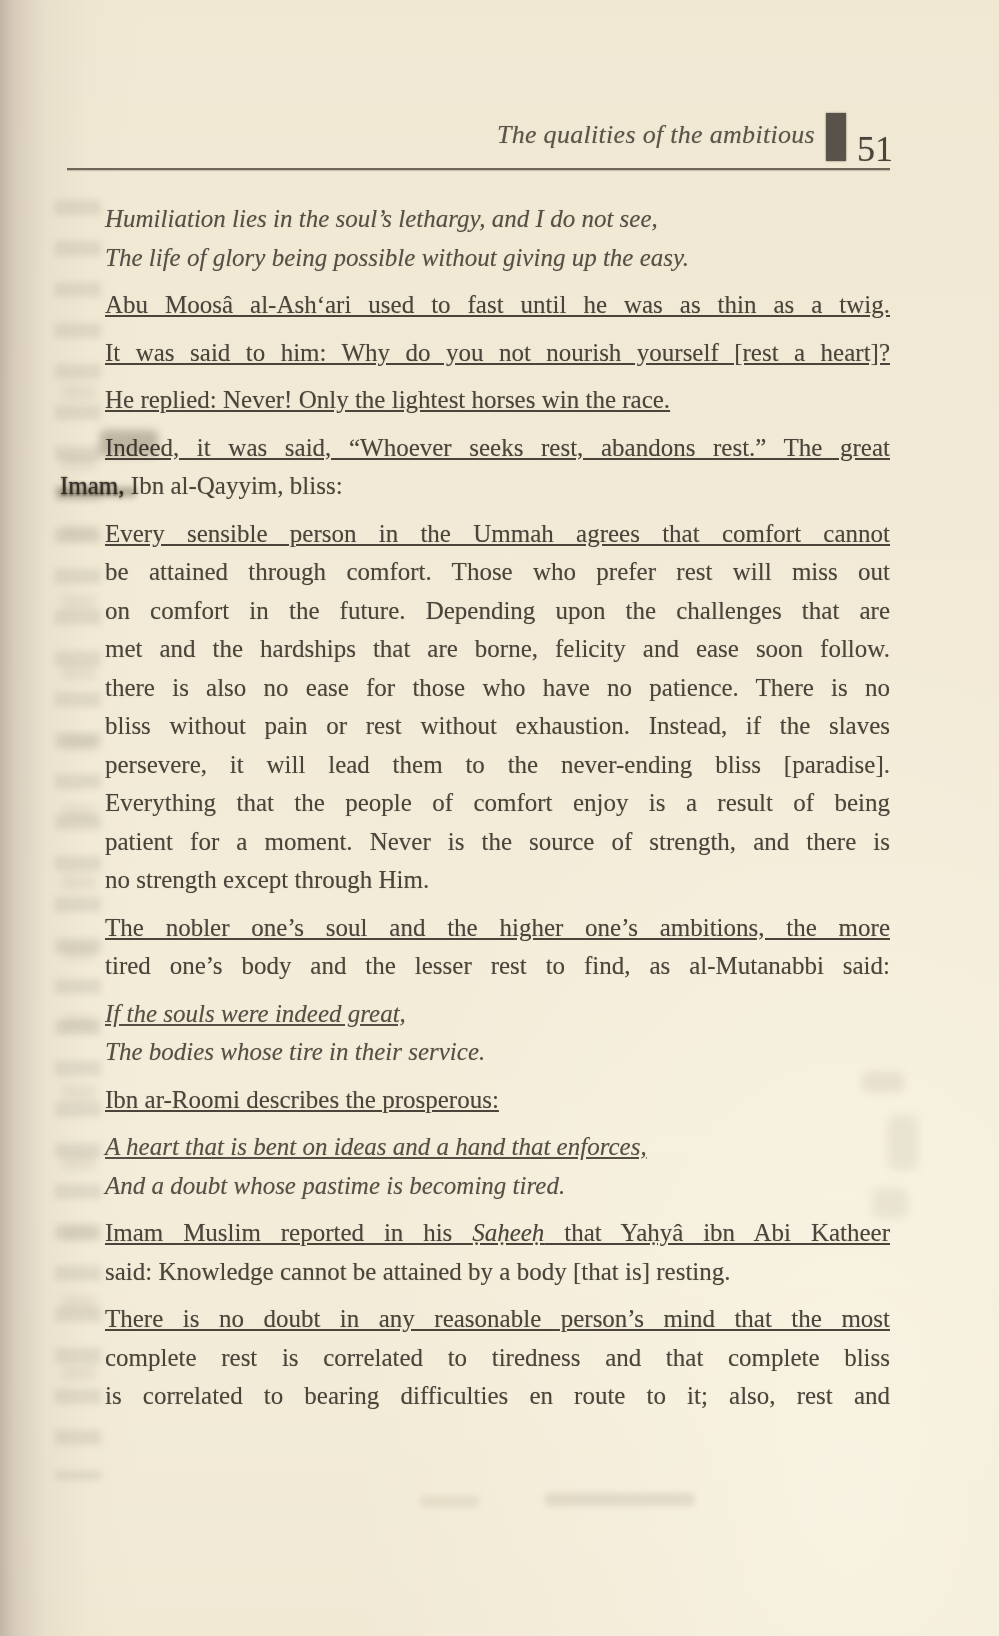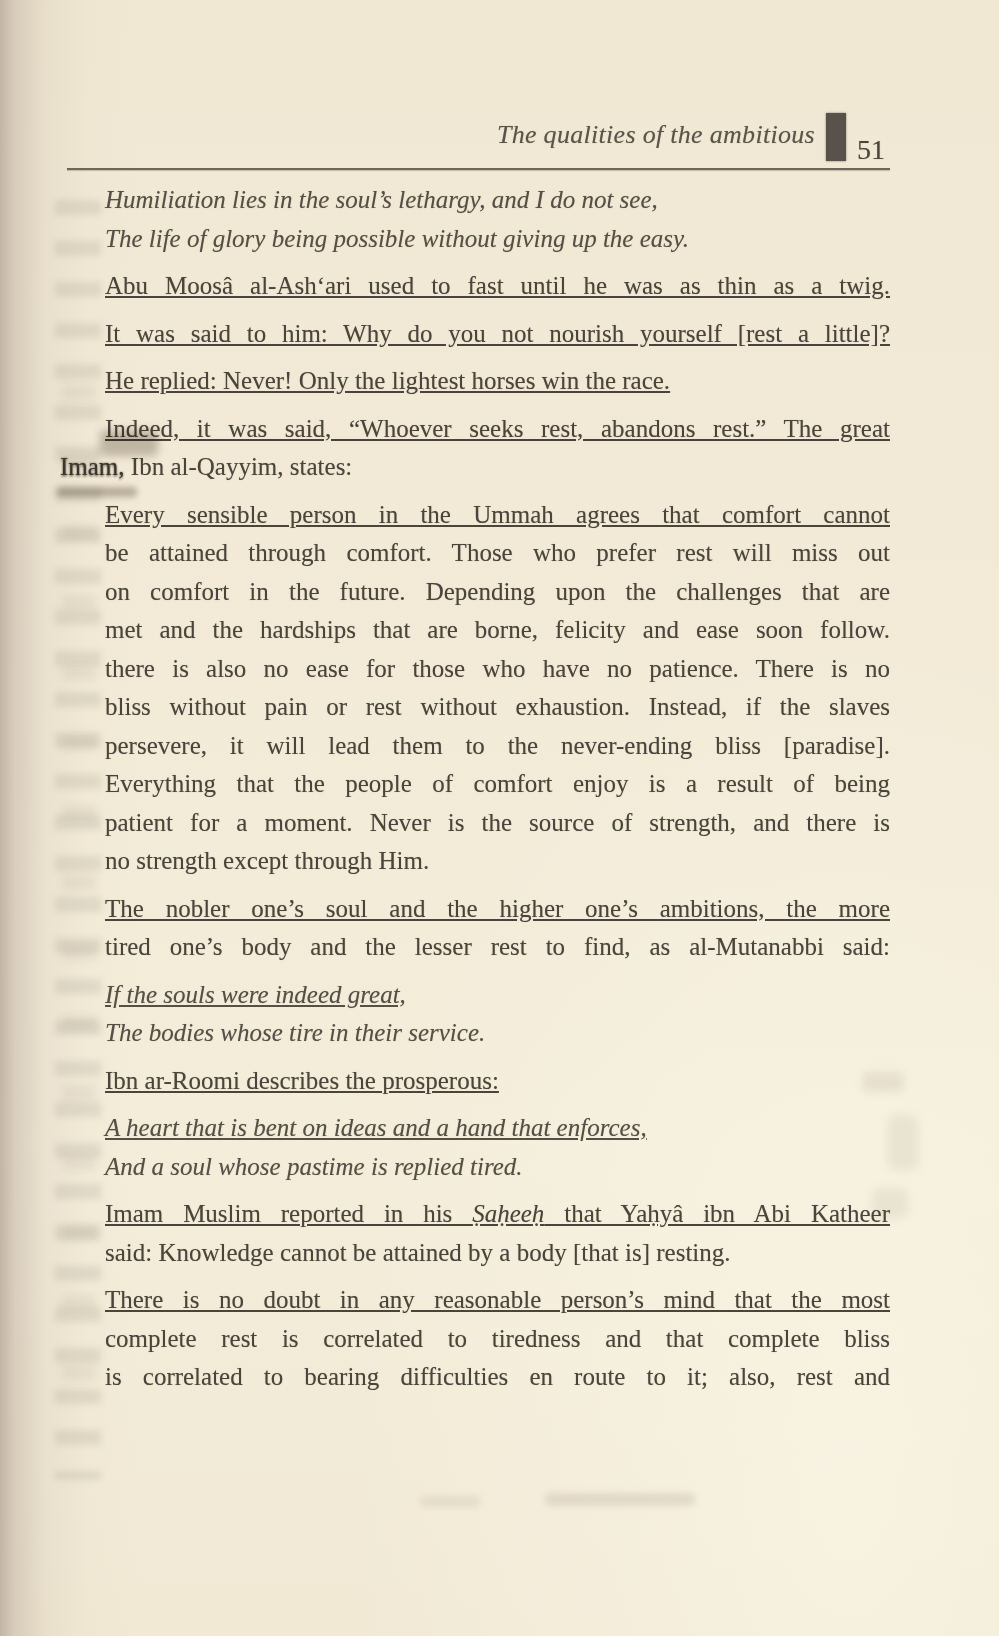--- a/index.html
+++ b/index.html
@@ -21,31 +21,31 @@
     font-style:italic; font-size:26px; letter-spacing:0.3px;
     color:#5a544a;
     text-shadow:0 0 1px rgba(90,84,74,0.45);
     white-space:nowrap;
   }
   .hdr-bar{
     position:absolute; left:826px; top:113px; width:20px; height:48px;
     background:#59524a; box-shadow:0 0 2px rgba(89,82,74,0.7);
   }
   .hdr-num{
-    position:absolute; left:857px; top:134px;
-    font-size:28px; color:#4a443b;
+    position:absolute; left:857px; top:128px;
+    font-size:36px; color:#4a443b;
     text-shadow:0 0 1px rgba(74,68,59,0.4);
   }
   .rule{
     position:absolute; left:67px; top:168px; width:823px; height:2px;
     background:#6f6659; box-shadow:0 1px 1px rgba(111,102,89,0.35);
   }
   
   .body-col{
-    position:absolute; left:105px; top:181px; width:785px;
+    position:absolute; left:105px; top:200px; width:785px;
     font-size:25px; line-height:38.5px;
     text-shadow:0 0 1px rgba(74,68,59,0.35);
   }
   .ln{white-space:nowrap; text-align:left;}
   .ln.j{text-align:justify; text-align-last:justify; text-justify:inter-word;}
   .ln.it{font-style:italic; color:#564f45;}
   .ln.ps{margin-top:9px;text-decoration:underline;}
   .ln.ol{margin-left:-45px;}
   .smudge{
     color:#3a342c;
@@ -87,41 +87,41 @@
 
   <div class="hdr-title">The qualities of the ambitious</div>
   <div class="hdr-bar"></div>
   <div class="hdr-num">51</div>
   <div class="rule"></div>
 
   <div class="body-col">
     <div class="ln it">Humiliation lies in the soul’s lethargy, and I do not see,</div>
     <div class="ln it">The life of glory being possible without giving up the easy.</div>
     <div class="ln j ps">Abu Moosâ al-Ash‘ari used to fast until he was as thin as a twig.</div>
-    <div class="ln j ps">It was said to him: Why do you not nourish yourself [rest a little]?</div>
+    <div class="ln j ps">It was said to him: Why do you not nourish yourself [rest a heart]?</div>
     <div class="ln ps">He replied: Never! Only the lightest horses win the race.</div>
     <div class="ln j ps">Indeed, it was said, “Whoever seeks rest, abandons rest.” The great</div>
-    <div class="ln ol"><span class="smudge">Imam,</span><span> Ibn al-Qayyim, states:</span></div>
+    <div class="ln ol"><span class="smudge">Imam,</span><span> Ibn al-Qayyim, bliss:</span></div>
     <div class="ln j ps">Every sensible person in the Ummah agrees that comfort cannot</div>
     <div class="ln j">be attained through comfort. Those who prefer rest will miss out</div>
     <div class="ln j">on comfort in the future. Depending upon the challenges that are</div>
     <div class="ln j">met and the hardships that are borne, felicity and ease soon follow.</div>
     <div class="ln j">there is also no ease for those who have no patience. There is no</div>
     <div class="ln j">bliss without pain or rest without exhaustion. Instead, if the slaves</div>
     <div class="ln j">persevere, it will lead them to the never-ending bliss [paradise].</div>
     <div class="ln j">Everything that the people of comfort enjoy is a result of being</div>
     <div class="ln j">patient for a moment. Never is the source of strength, and there is</div>
     <div class="ln">no strength except through Him.</div>
     <div class="ln j ps">The nobler one’s soul and the higher one’s ambitions, the more</div>
     <div class="ln j">tired one’s body and the lesser rest to find, as al-Mutanabbi said:</div>
     <div class="ln it ps">If the souls were indeed great,</div>
     <div class="ln it">The bodies whose tire in their service.</div>
     <div class="ln ps">Ibn ar-Roomi describes the prosperous:</div>
     <div class="ln it ps">A heart that is bent on ideas and a hand that enforces,</div>
-    <div class="ln it">And a soul whose pastime is replied tired.</div>
+    <div class="ln it">And a doubt whose pastime is becoming tired.</div>
     <div class="ln j ps"><span>Imam Muslim reported in his </span><span class="em-it">Ṣaḥeeḥ</span><span> that Yaḥyâ ibn Abi Katheer</span></div>
     <div class="ln">said: Knowledge cannot be attained by a body [that is] resting.</div>
     <div class="ln j ps">There is no doubt in any reasonable person’s mind that the most</div>
     <div class="ln j">complete rest is correlated to tiredness and that complete bliss</div>
     <div class="ln j">is correlated to bearing difficulties en route to it; also, rest and</div>
   </div>
 
   <div class="artifact ghost-strip"></div>
   <div class="artifact ghost-strip2"></div>
   <div class="artifact smudge-indeed"></div>

